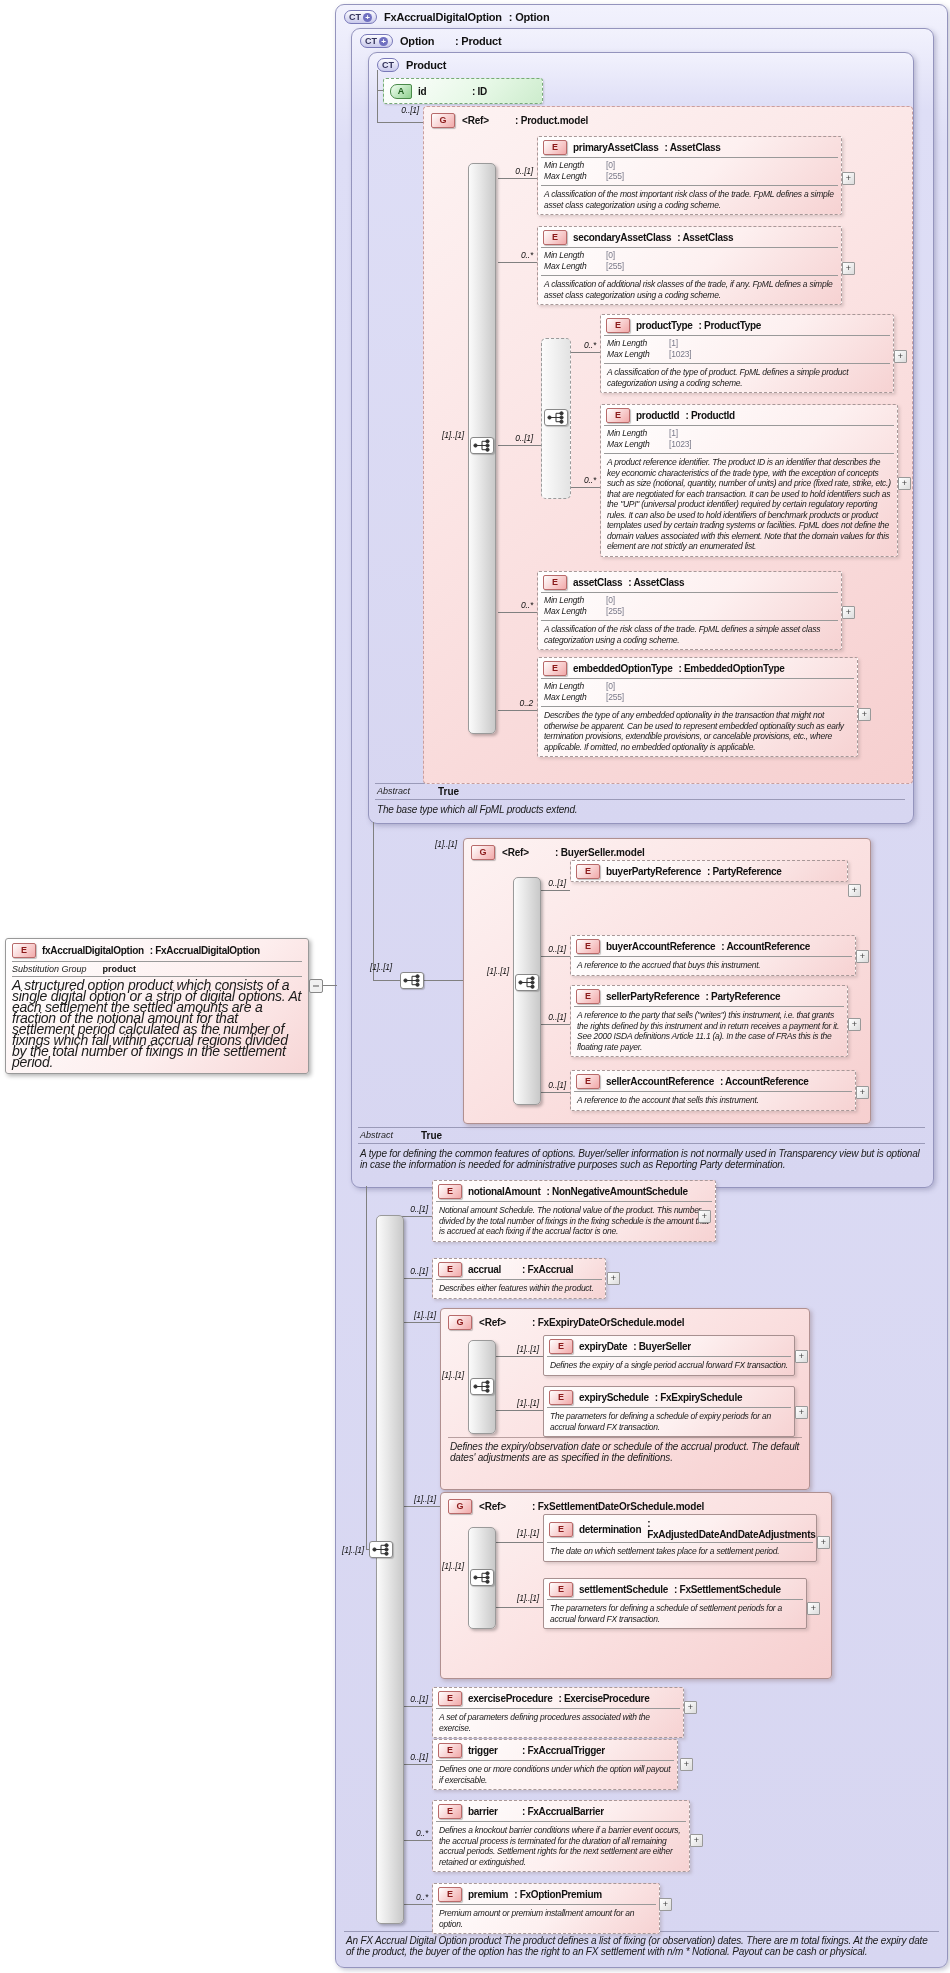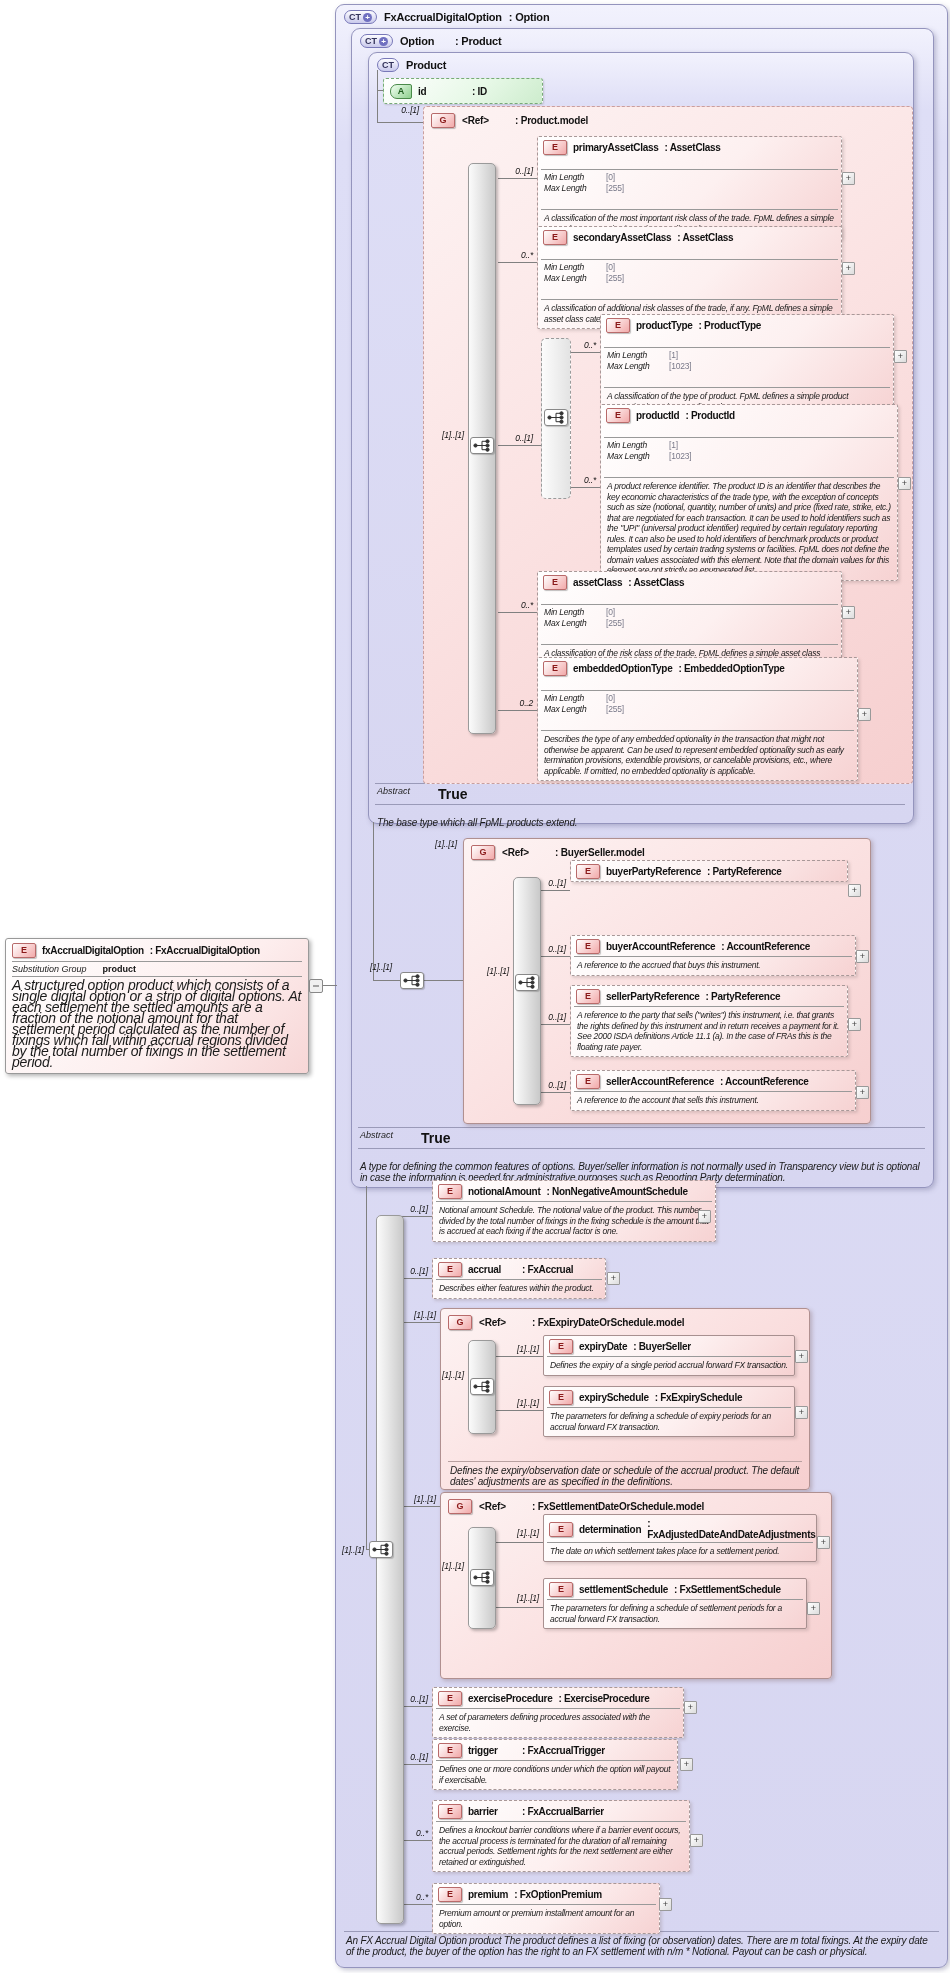--- a/index.html
+++ b/index.html
@@ -8,23 +8,23 @@
   
   .ctbox{position:absolute;border:1px solid #9494bd;border-radius:9px;
     background:linear-gradient(180deg,#f2f2fd 0%,#dedef6 7%,#d7d6f1 100%);
     box-shadow:2px 2px 5px rgba(90,90,130,.35);}
   .cthead{position:absolute;left:8px;top:5px;display:flex;align-items:center;gap:7px;white-space:nowrap;}
   .cttitle{font-weight:bold;font-size:11px;letter-spacing:-.2px;color:#111;}
   .badge-ct{display:inline-flex;align-items:center;gap:2px;padding:1px 4px;border:1.5px solid #7878b8;border-radius:9px;
     background:linear-gradient(180deg,#fdfdff,#c9c9ec);font-weight:bold;font-size:9px;color:#33335a;}
   .plusdot{display:inline-block;width:9px;height:9px;border-radius:50%;background:#7070c0;color:#fff;font-size:8px;line-height:9px;text-align:center;font-weight:bold;}
   .ctfoot{position:absolute;}
-  .arow{border-top:1px solid #9a9ab8;border-bottom:1px solid #9a9ab8;padding:2px 2px;display:flex;gap:28px;margin-bottom:11px;}
+  .arow{border-top:1px solid #9a9ab8;border-bottom:1px solid #9a9ab8;padding:2px 2px;display:flex;gap:28px;margin-bottom:3px;}
   .abslabel{font-style:italic;font-size:9px;color:#222;}
-  .absval{font-weight:bold;font-size:14px;color:#111;}
+  .absval{font-weight:bold;font-size:10px;color:#111;}
   .ctdesc{font-style:italic;font-size:10px;line-height:11px;letter-spacing:-.2px;color:#1a1a1a;padding:1px 2px;}
 
   
   .gbox{position:absolute;border:1px dashed #c89f9f;border-radius:4px;
     background:linear-gradient(145deg,#fdf3f3 0%,#fbe3e3 45%,#f6cfcf 100%);}
   .gbox.solid{border:1px solid #b09090;box-shadow:2px 2px 4px rgba(120,90,90,.35);}
   .ghead{position:absolute;left:7px;top:6px;display:flex;align-items:center;gap:7px;white-space:nowrap;}
   .gref{font-weight:bold;font-size:10px;letter-spacing:-.2px;min-width:46px;color:#111;}
   .gtype{font-weight:bold;font-size:10px;letter-spacing:-.2px;color:#111;}
   .gfoot{position:absolute;left:7px;right:7px;border-top:1px solid #b8a0a0;padding-top:2px;}
@@ -40,21 +40,21 @@
     background:linear-gradient(135deg,#f2fff2,#8ecf8e);font-weight:bold;font-size:9px;line-height:13px;text-align:center;color:#1d5c1d;}
 
   
   .ebox{position:absolute;border:1px dashed #a89898;border-radius:2px;
     background:linear-gradient(135deg,#ffffff 0%,#fdf0f0 55%,#f6d2d2 100%);
     box-shadow:2px 2px 3px rgba(130,110,110,.25);}
   .ebox.solid{border-style:solid;border-color:#a89090;}
   .ehead{display:flex;align-items:center;gap:6px;padding:3px 5px 2px;}
   .ename,.etype{font-weight:bold;font-size:10px;letter-spacing:-.3px;color:#111;}
   .colname{min-width:48px;}
-  .facets{border-top:1px solid #999;margin:12px 3px;padding:2px 3px 3px;}
+  .facets{border-top:1px solid #999;margin:0 3px;padding:2px 3px 3px;}
   .frow{display:flex;font-size:8.5px;letter-spacing:-.2px;line-height:11px;}
   .flabel{font-style:italic;width:62px;color:#222;}
   .fval{color:#7a7a8a;}
   .edesc{border-top:1px solid #999;margin:0 3px;padding:3px 3px 4px;font-style:italic;font-size:8.5px;line-height:10.5px;letter-spacing:-.25px;color:#1a1a1a;}
 
   
   .attrbox{position:absolute;border:1px dashed #77aa77;border-radius:3px;
     background:linear-gradient(135deg,#ffffff,#e6f8e6 60%,#cdeccd);display:flex;align-items:center;gap:6px;
     padding:3px 6px;box-shadow:1px 1px 2px rgba(0,0,0,.15);}
 
@@ -151,21 +151,21 @@
       <span class="gtype">: BuyerSeller.model</span>
     </div>
   </div>
 
   <div class="gbox solid" style="left:440px;top:1308px;width:368px;height:180px">
     <div class="ghead">
       <span class="badge-g">G</span>
       <span class="gref">&lt;Ref&gt;</span>
       <span class="gtype">: FxExpiryDateOrSchedule.model</span>
     </div>
-    <div class="gfoot" style="top:152px">
+    <div class="gfoot" style="top:128px">
       <div class="ctdesc">Defines the expiry/observation date or schedule of the accrual product. The default dates' adjustments are as specified in the definitions.</div>
     </div>
   </div>
 
   <div class="gbox solid" style="left:440px;top:1492px;width:390px;height:185px">
     <div class="ghead">
       <span class="badge-g">G</span>
       <span class="gref">&lt;Ref&gt;</span>
       <span class="gtype">: FxSettlementDateOrSchedule.model</span>
     </div>

